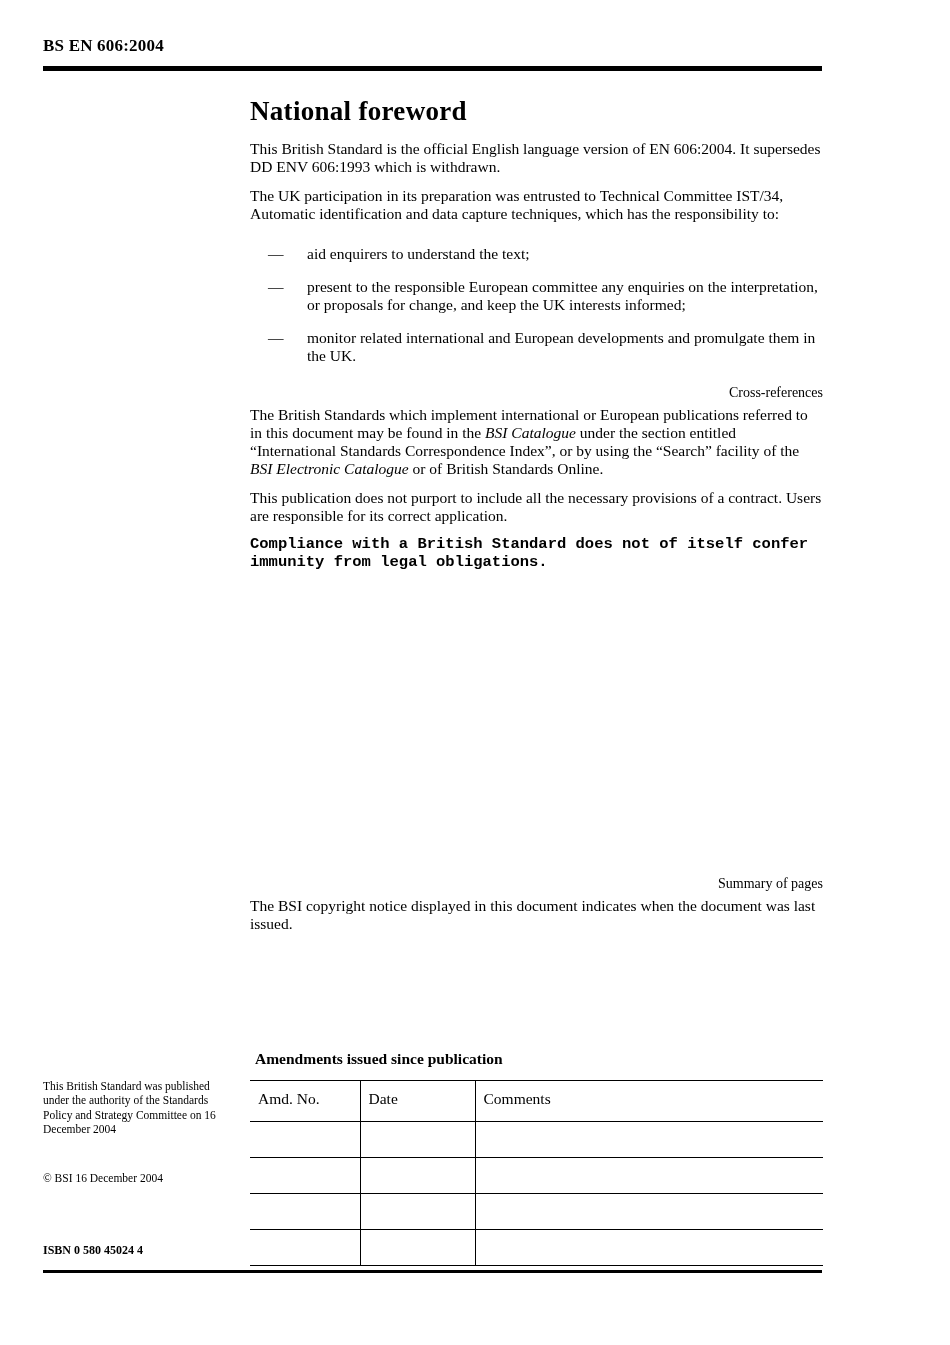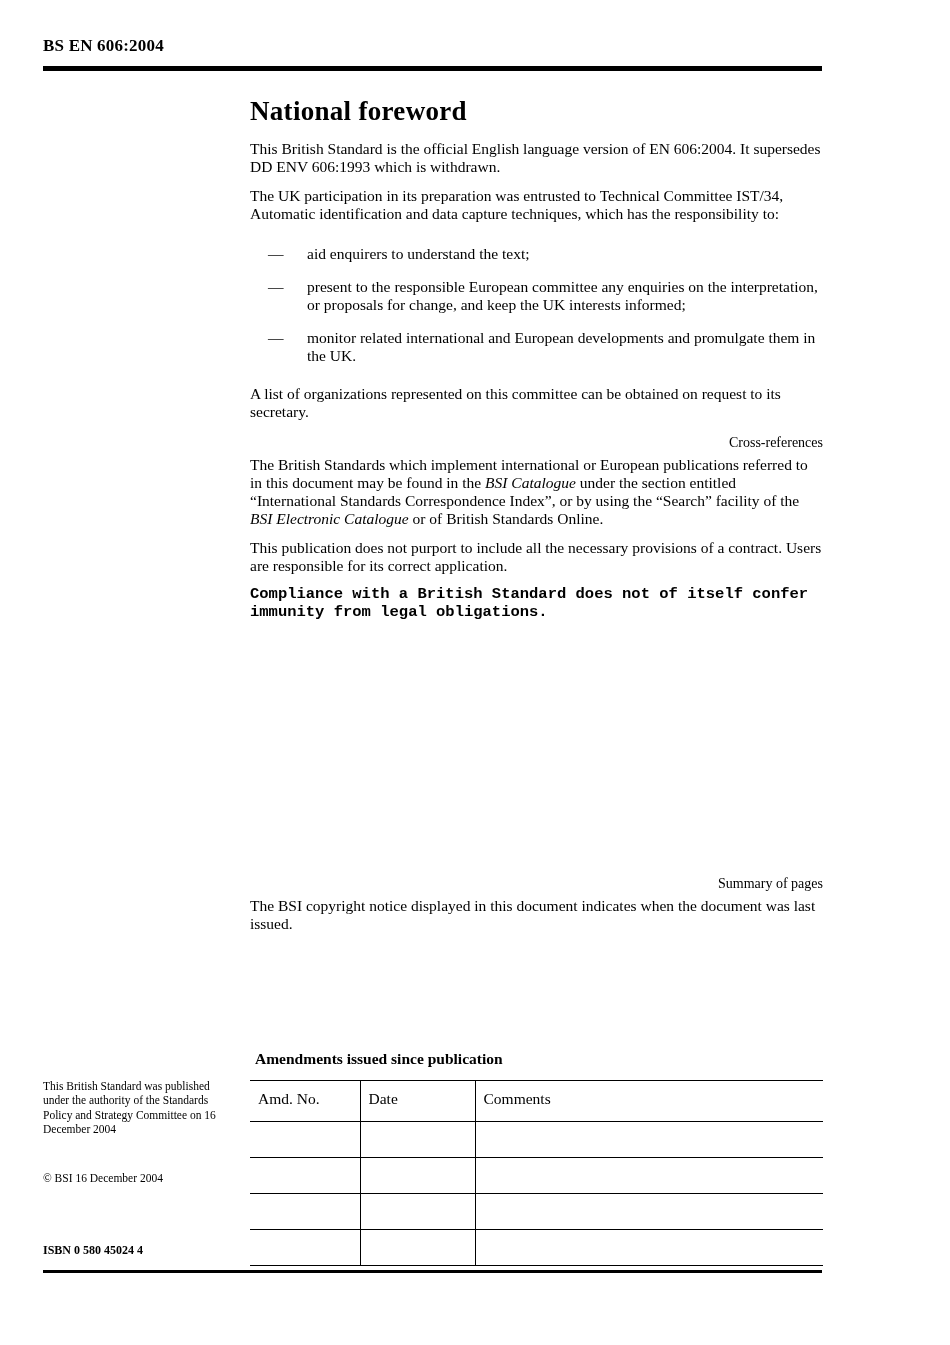--- a/index.html
+++ b/index.html
@@ -163,21 +163,20 @@
     <div class="list-item">
       <span class="dash">—</span>
       <span class="list-item-text">present to the responsible European committee any enquiries on the interpretation, or proposals for change, and keep the UK interests informed;</span>
     </div>
     <div class="list-item">
       <span class="dash">—</span>
       <span class="list-item-text">monitor related international and European developments and promulgate them in the UK.</span>
     </div>
   </div>
 
-  <p class="para">A list of organizations represented on this committee can be obtained on request to its secretary.</p>
 
   <h2 class="subheading">Cross-references</h2>
 
   <p class="para"><span>The British Standards which implement international or European publications referred to in this document may be found in the </span><em>BSI Catalogue</em><span> under the section entitled “International Standards Correspondence Index”, or by using the “Search” facility of the </span><em>BSI Electronic Catalogue</em><span> or of British Standards Online.</span></p>
 
   <p class="para">This publication does not purport to include all the necessary provisions of a contract. Users are responsible for its correct application.</p>
 
   <p class="para bold-para">Compliance with a British Standard does not of itself confer immunity from legal obligations.</p>
 </div>
 

